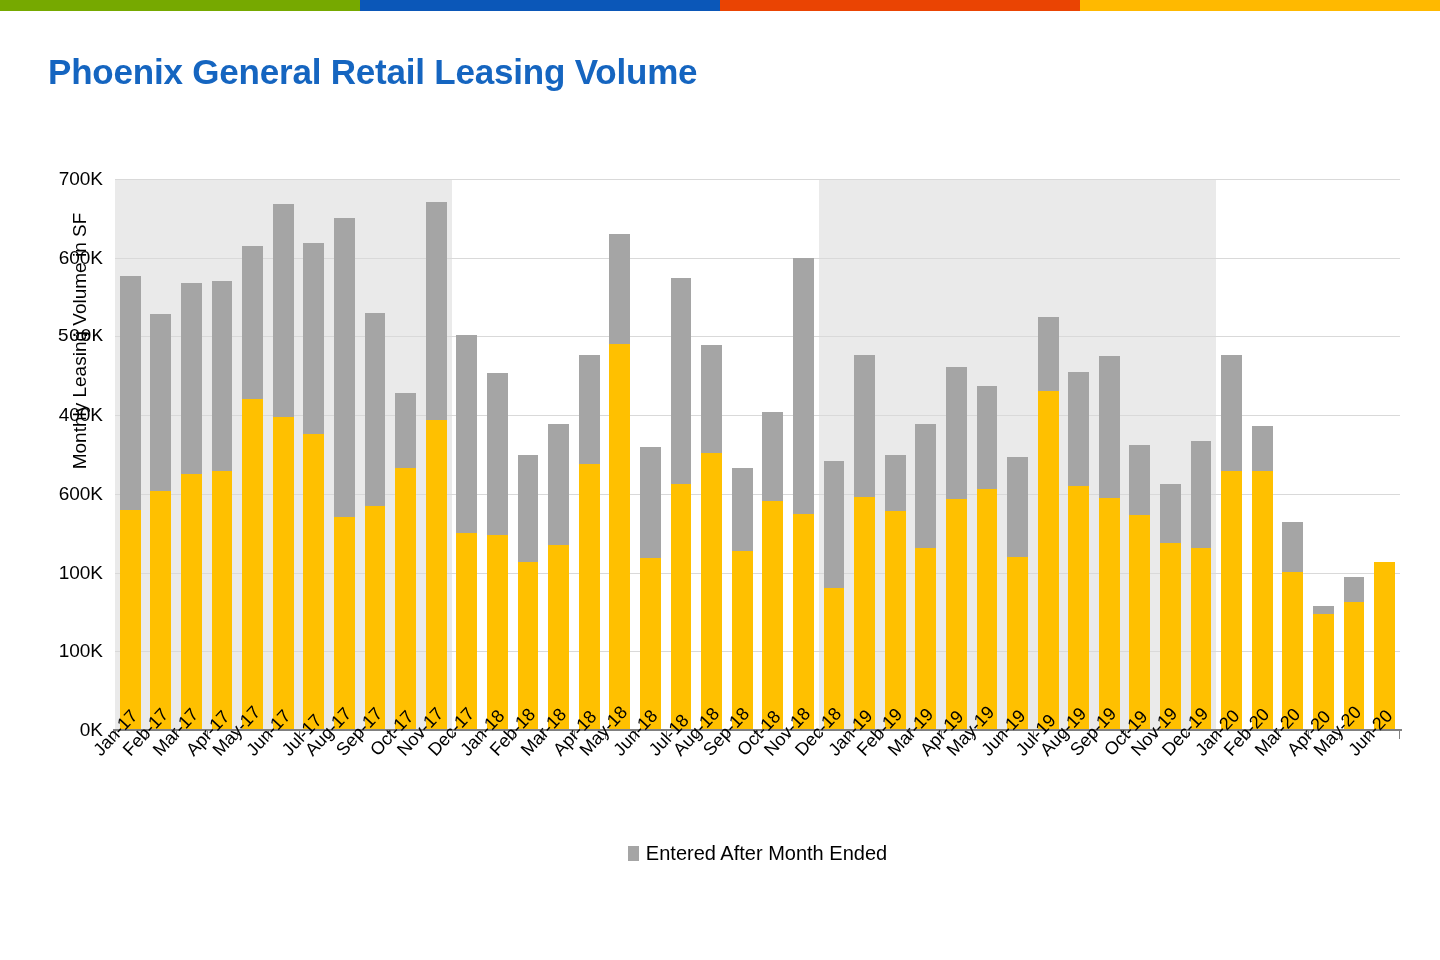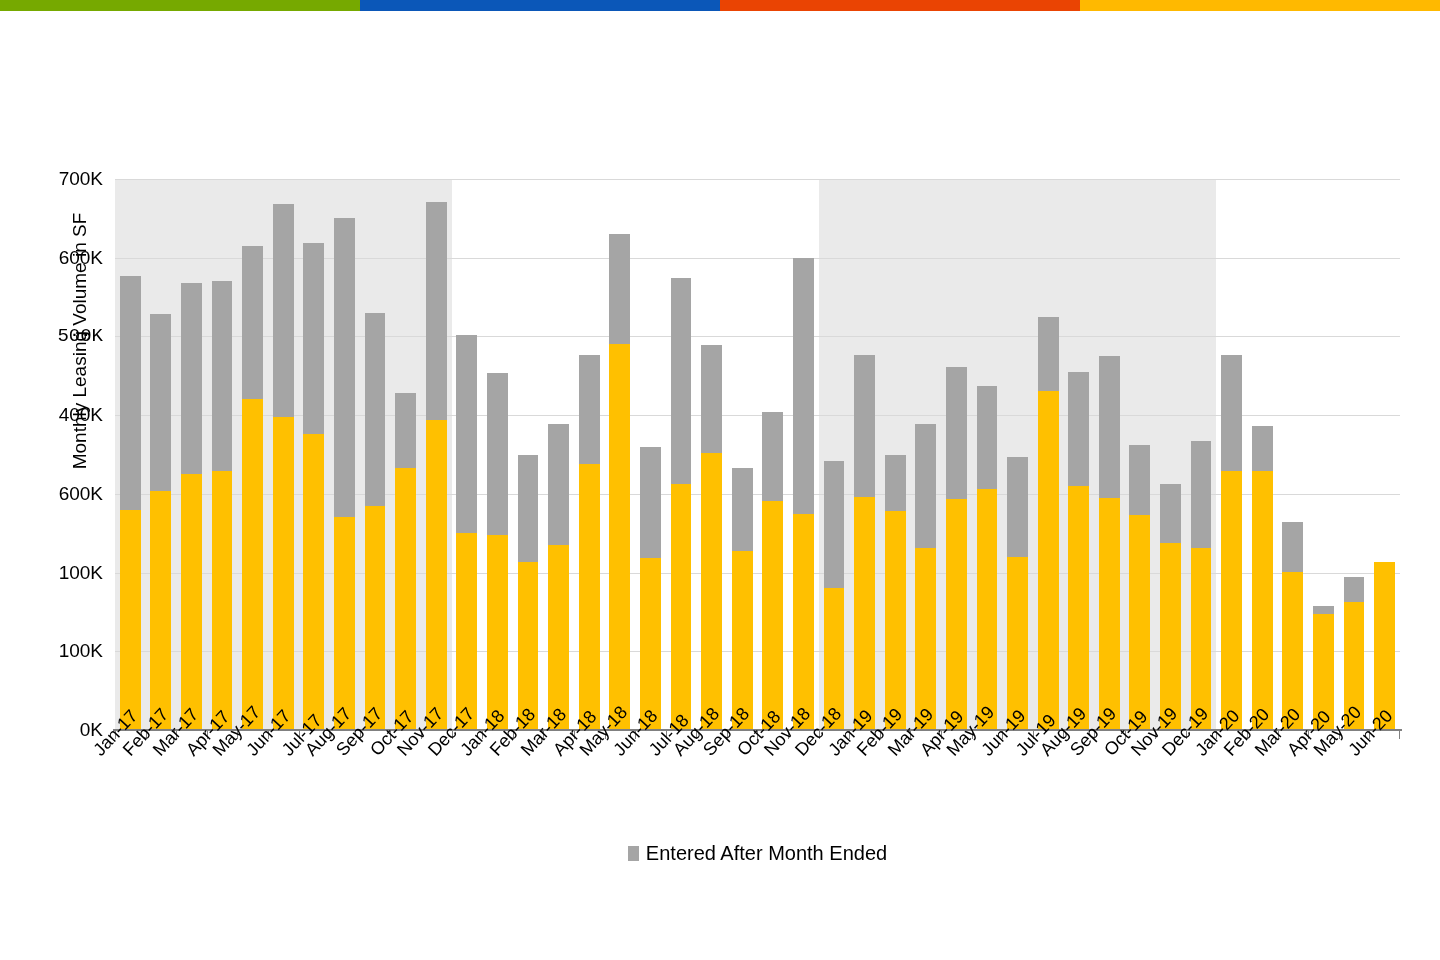--- a/index.html
+++ b/index.html
@@ -211,20 +211,21 @@
 
 <div id="page">
 
   <div id="topbar">
       <div class="seg" style="background: rgb(118, 169, 0); width: 25%;"></div>
       <div class="seg" style="background: rgb(11, 87, 184); width: 25%;"></div>
       <div class="seg" style="background: rgb(234, 68, 3); width: 25%;"></div>
       <div class="seg" style="background: rgb(255, 185, 0); width: 25%;"></div>
     </div>
 
+  <div id="chart-title">Phoenix General Retail Leasing Volume</div>
 
   <div id="y-axis-title">Monthly Leasing Volume  in SF</div>
 
   <div id="plot-wrap">
     <div id="plot-area">
       <div id="shade-layer">
           <div class="shade-band" style="left: 0%; width: 26.1905%;"></div>
           <div class="shade-band" style="left: 54.7619%; width: 30.9524%;"></div>
         </div>
       <div id="grid-layer">

